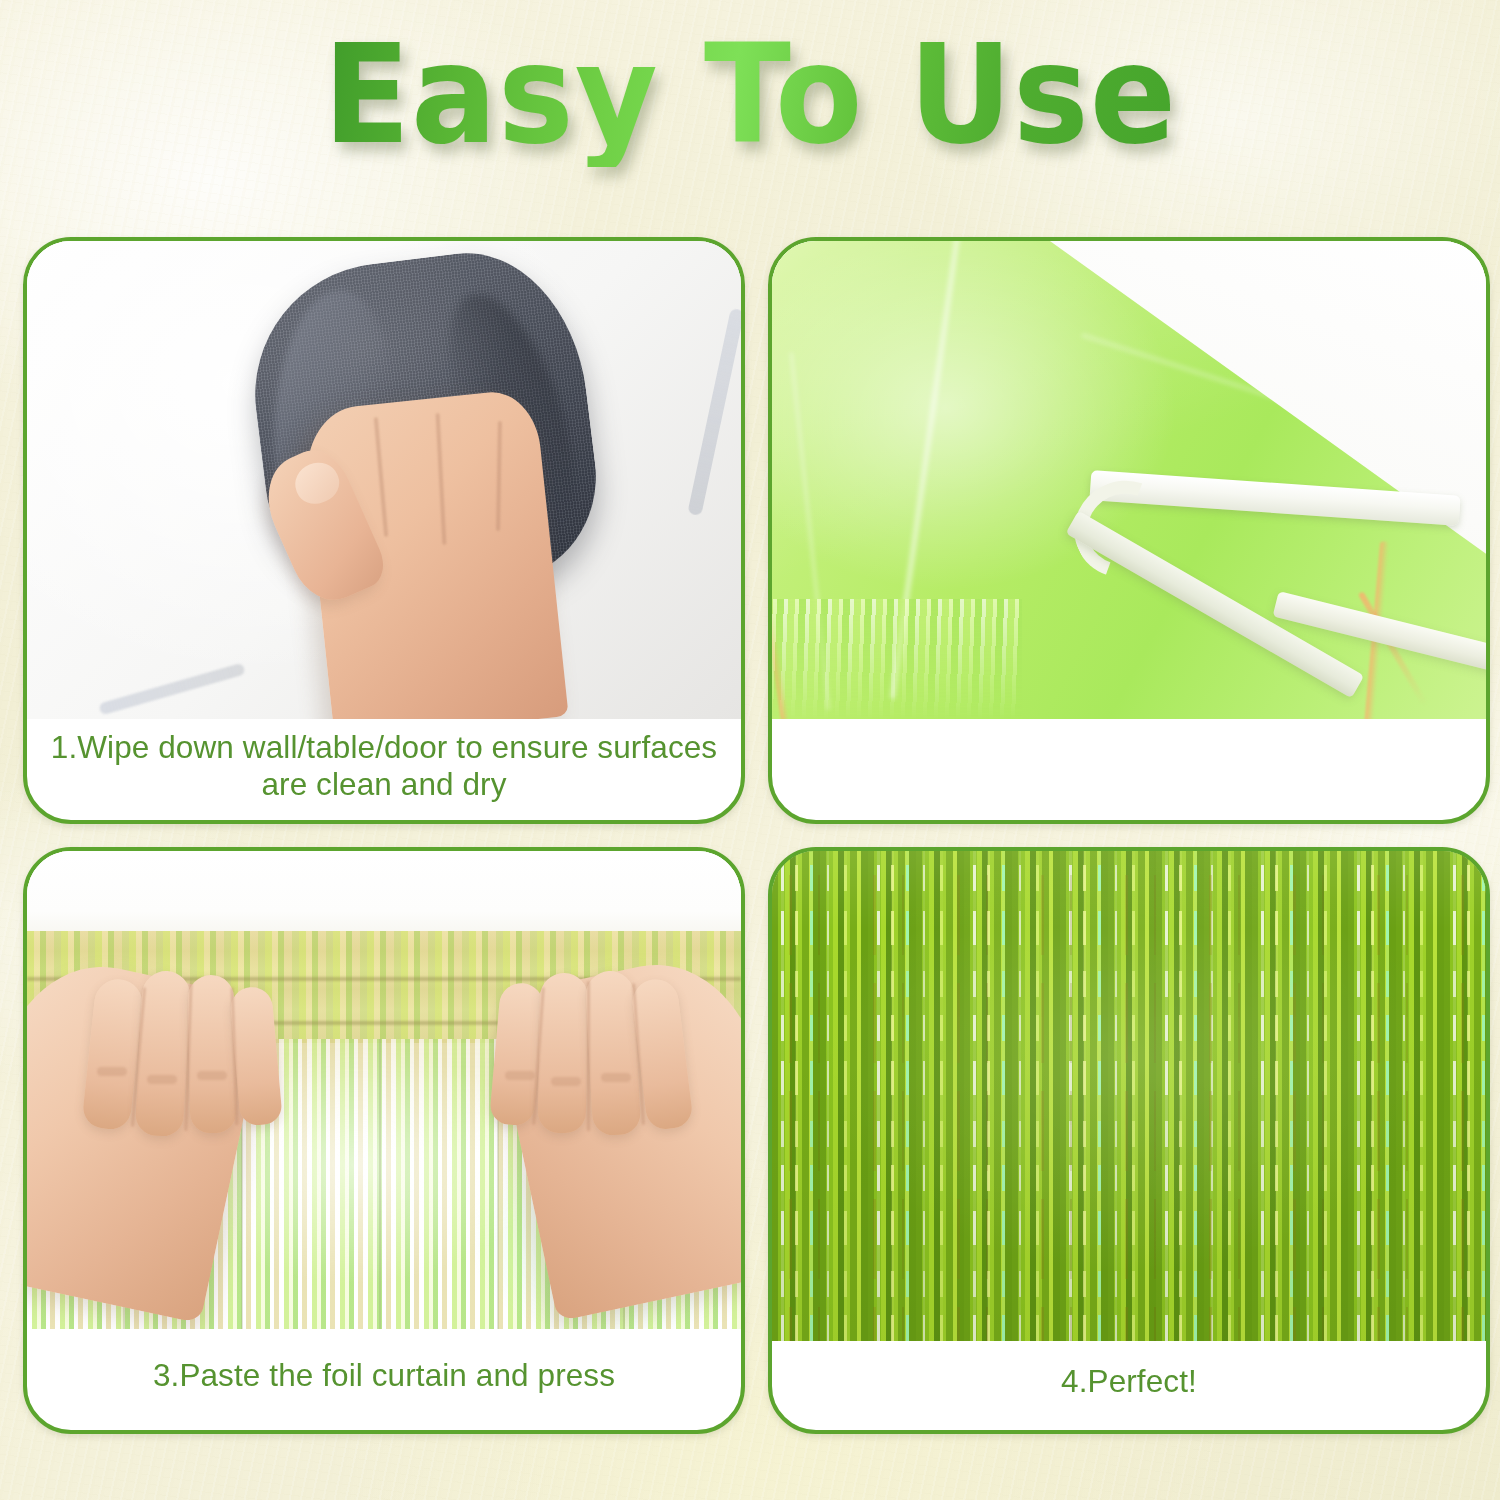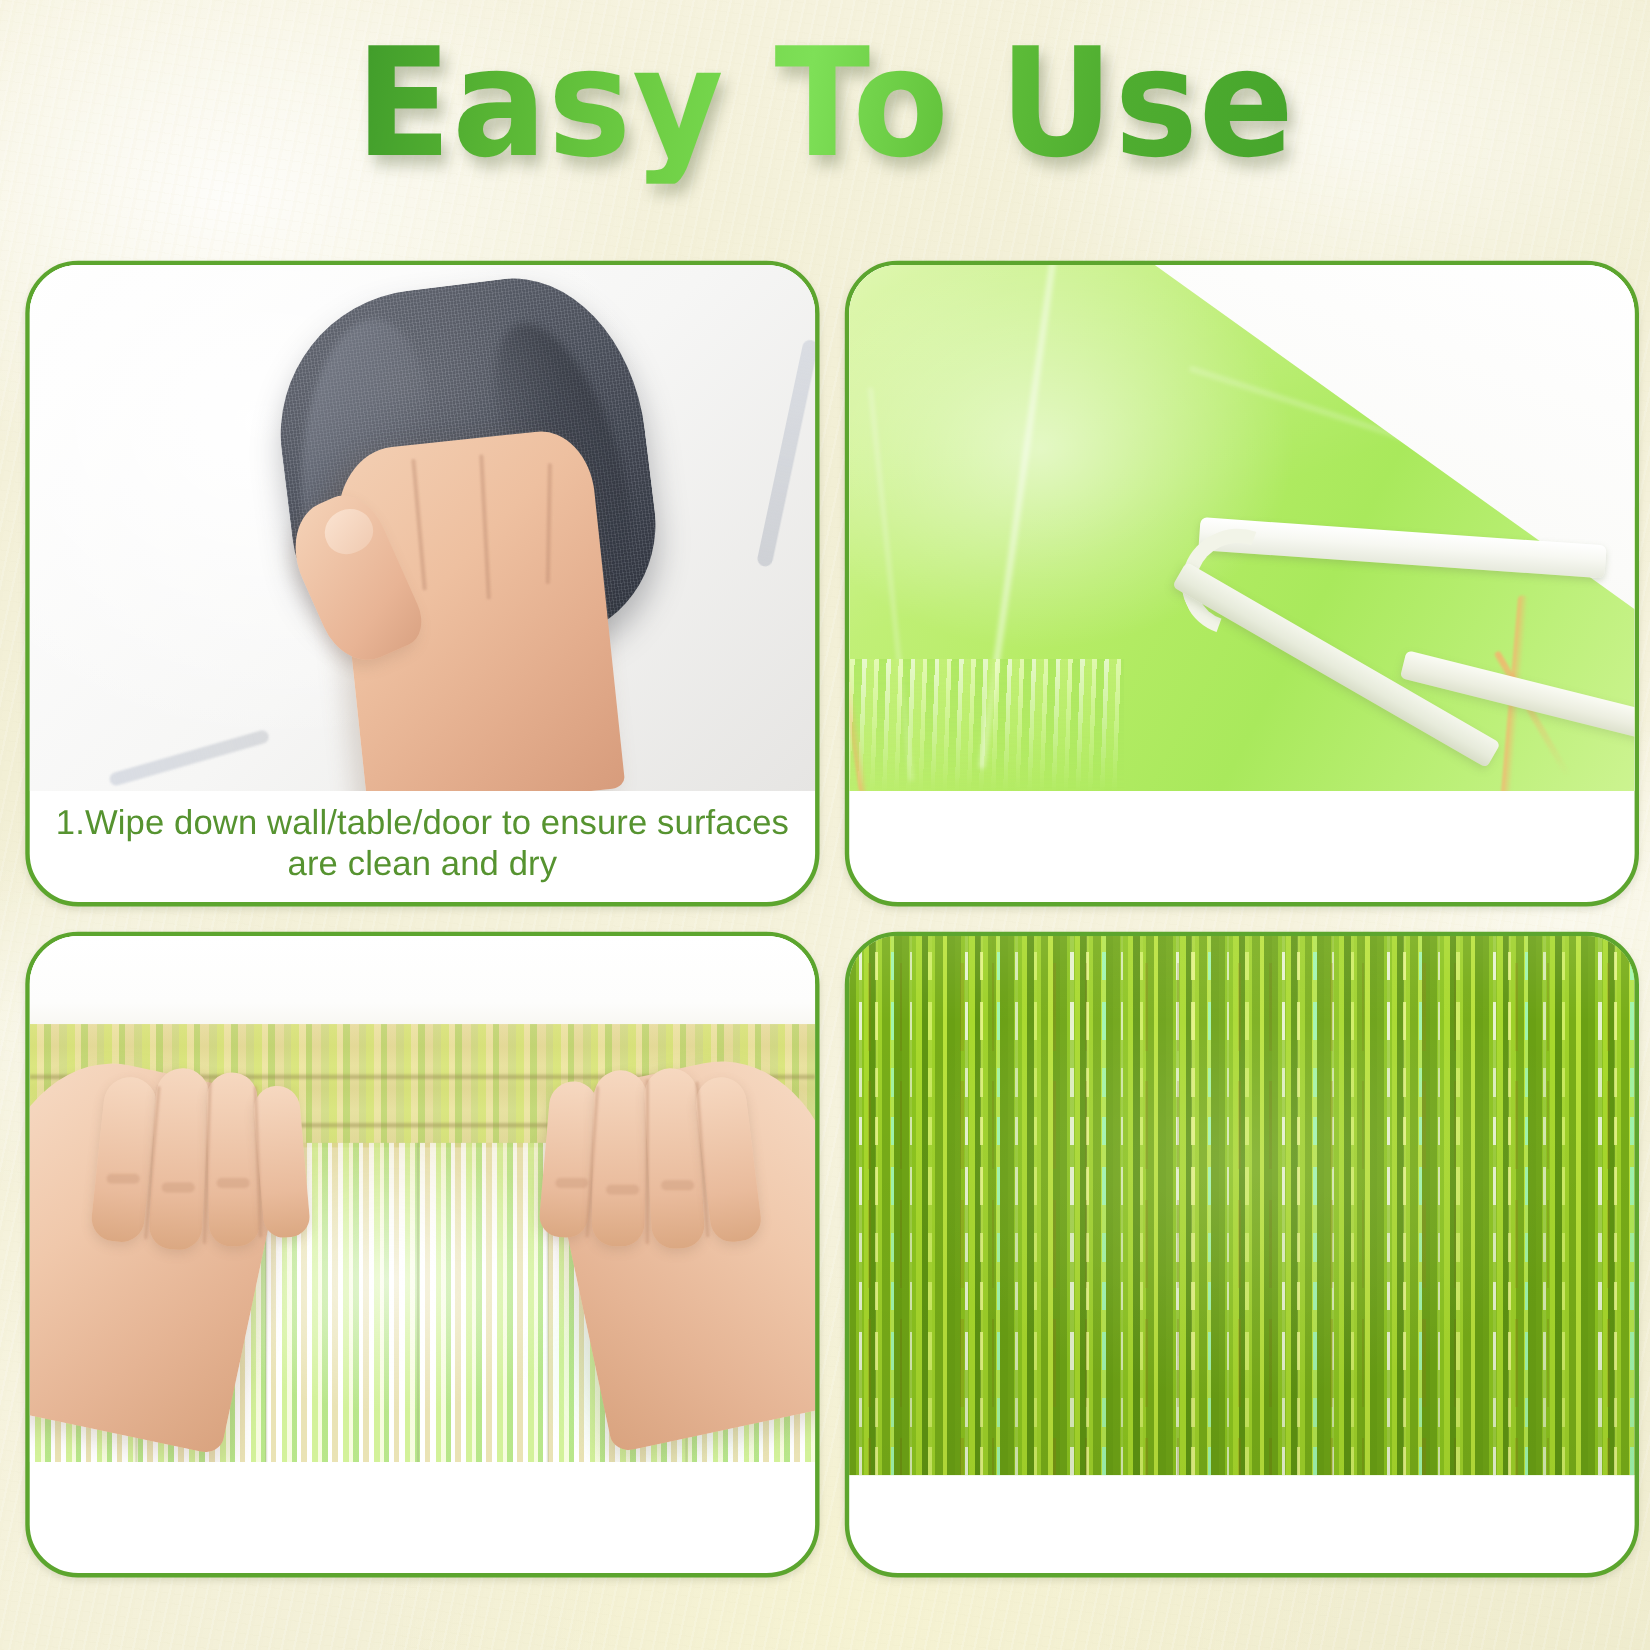--- a/index.html
+++ b/index.html
@@ -404,24 +404,26 @@
         <div class="fgr" style="left:562px;top:120px;width:48px;height:164px;transform:rotate(-3deg)"></div>
         <div class="fgr" style="left:612px;top:128px;width:46px;height:150px;transform:rotate(-7deg)"></div>
         <div class="fsep" style="left:510px;top:136px;height:138px;transform:rotate(4deg)"></div>
         <div class="fsep" style="left:560px;top:130px;height:150px;transform:rotate(0deg)"></div>
         <div class="fsep" style="left:610px;top:132px;height:142px;transform:rotate(-4deg)"></div>
         <div class="knuckle" style="left:478px;top:220px"></div>
         <div class="knuckle" style="left:524px;top:226px"></div>
         <div class="knuckle" style="left:574px;top:222px"></div>
       </div>
     </div>
+    <div class="card-caption">3.Paste the foil curtain and press</div>
   </div>
 
   <div class="step-card p4">
     <div class="card-photo">
       <div class="curtain-full"></div>
       <div class="curtain-spec"></div>
       <div class="curtain-gold"></div>
       <div class="curtain-vignette"></div>
     </div>
+    <div class="card-caption">4.Perfect!</div>
   </div>
 
 </div>
 
 </body></html>

